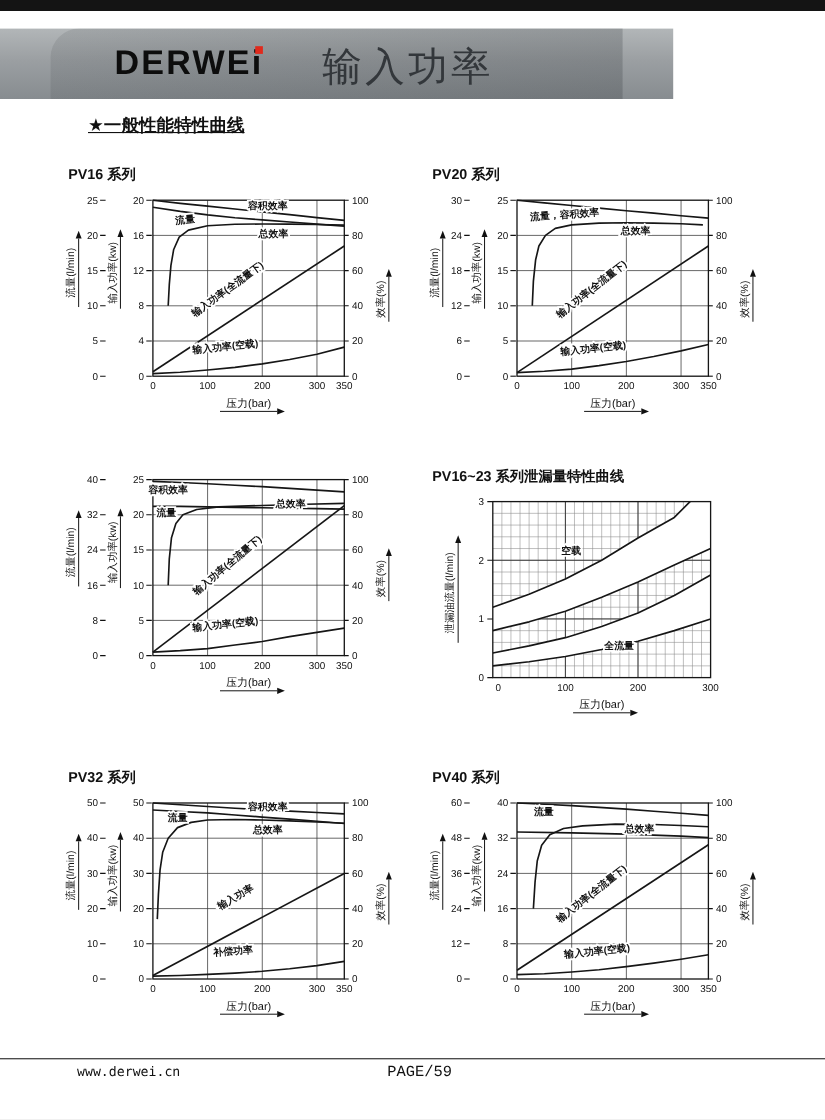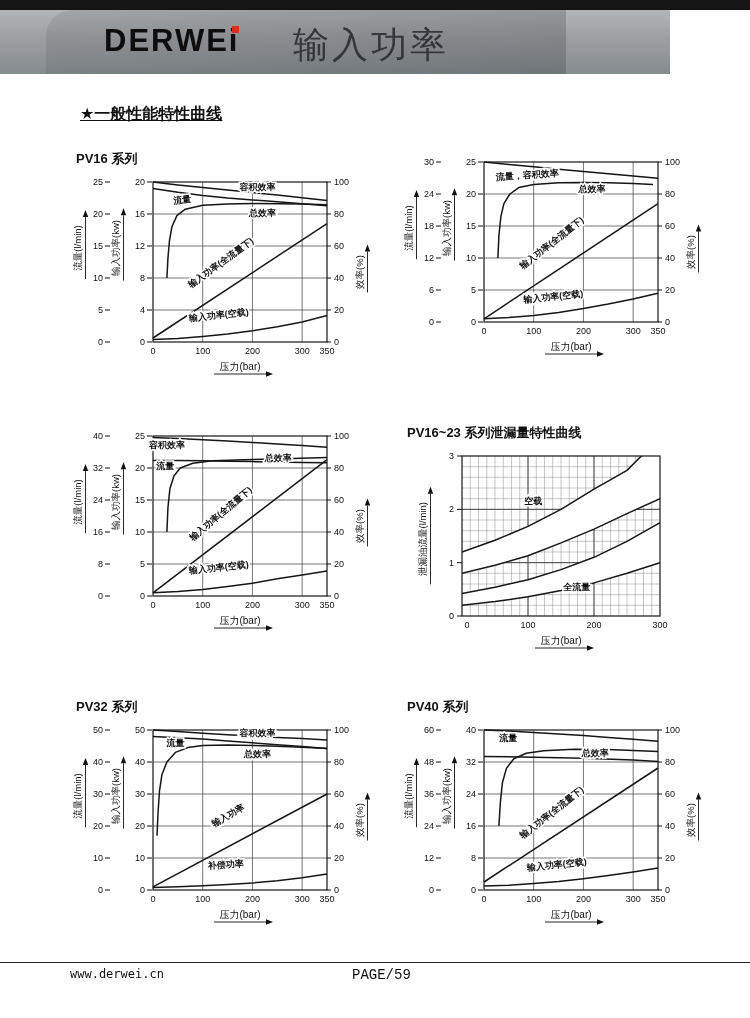--- a/index.html
+++ b/index.html
@@ -1,33 +1,33 @@
 <!DOCTYPE html>
 <html><head>
 <meta charset="utf-8">
 <style>
   html,body{margin:0;padding:0;background:#d9d9d9;}
   .page{position:relative;width:750px;height:1018px;background:#ffffff;overflow:hidden;
         font-family:"Liberation Sans","DejaVu Sans",sans-serif;color:#111;}
   
   .topbar{position:absolute;top:0;left:0;width:750px;height:10px;background:#141414;}
-  .brandbar{position:absolute;top:10px;left:0;width:670px;height:64px;
+  .brandbar{position:absolute;top:26px;left:0;width:612px;height:64px;
             background:linear-gradient(180deg,#b2b6b8 0%,#9b9fa2 45%,#878c90 100%);text-align:center;}
   .brand-tab{position:absolute;left:46px;top:0;width:520px;height:64px;
              background:linear-gradient(90deg,rgba(25,30,34,0.10),rgba(25,30,34,0.20));
              border-top-left-radius:26px;}
   .logo{position:absolute;left:104px;top:13px;font-weight:bold;font-size:31px;
         letter-spacing:2px;color:#0d0d0d;}
   .logo-dot{position:absolute;width:7px;height:7px;right:0px;top:3px;}
   .brand-cn{position:absolute;left:293px;top:11px;font-size:36px;color:#33373b;
             font-weight:500;letter-spacing:3px;}
   
   .page-title{position:absolute;left:80px;top:104px;font-size:16px;font-weight:bold;margin:0;text-decoration:underline;}
   
-  .charts{position:absolute;left:60px;top:150px;width:662px;display:grid;
+  .charts{position:absolute;left:46px;top:150px;width:662px;display:grid;
           grid-template-columns:331px 331px;row-gap:26px;}
   .card{height:248px;}
   .card-title{font-size:13px;font-weight:600;margin:0 0 2px 16px;}
   svg.chart{width:328px;height:230px;display:block;font-family:inherit;}
   
   .footer-rule{position:absolute;top:962px;left:0;width:750px;border-top:1.5px solid #222;}
   .site{position:absolute;top:967px;left:70px;font-family:"DejaVu Sans Mono","Liberation Mono",monospace;font-size:12px;}
   .pageno{position:absolute;top:967px;left:352px;font-family:Liberation Mono, monospace;font-size:14px;}
 </style>
 </head>
@@ -126,20 +126,21 @@
           <text x="133.71428571428572" y="184" font-size="9" fill="#111111" text-anchor="middle">100</text>
           <text x="183.42857142857142" y="184" font-size="9" fill="#111111" text-anchor="middle">200</text>
           <text x="233.14285714285714" y="184" font-size="9" fill="#111111" text-anchor="middle">300</text>
           <text x="258" y="184" font-size="9" fill="#111111" text-anchor="middle">350</text>
           <text x="171" y="200" font-size="10" fill="#111111" text-anchor="middle">压力(bar)</text>
           <line x1="145" y1="204" x2="197" y2="204" stroke="#111111" stroke-width="0.9"></line>
           <path d="M 204 204 L 197 201.2 L 197 206.8 Z" fill="#111111"></path>
         </svg>
     </section>
     <section class="card">
+      <h3 class="card-title">PV20 系列</h3>
       <svg class="chart" viewBox="0 0 310 230">
           <line x1="133.71428571428572" y1="12" x2="133.71428571428572" y2="172" stroke="#3a3a3a" stroke-width="0.7"></line>
           <line x1="183.42857142857142" y1="12" x2="183.42857142857142" y2="172" stroke="#3a3a3a" stroke-width="0.7"></line>
           <line x1="233.14285714285714" y1="12" x2="233.14285714285714" y2="172" stroke="#3a3a3a" stroke-width="0.7"></line>
           <line x1="84" y1="140" x2="258" y2="140" stroke="#3a3a3a" stroke-width="0.7"></line>
           <line x1="84" y1="108" x2="258" y2="108" stroke="#3a3a3a" stroke-width="0.7"></line>
           <line x1="84" y1="76" x2="258" y2="76" stroke="#3a3a3a" stroke-width="0.7"></line>
           <line x1="84" y1="44" x2="258" y2="44" stroke="#3a3a3a" stroke-width="0.7"></line>
           <rect x="84" y="12" width="174" height="160" fill="none" stroke="#161616" stroke-width="1.2"></rect>
           <path d="M 84.0 12.0 L 108.9 14.4 L 133.7 16.8 L 158.6 19.2 L 183.4 21.6 L 208.3 23.8 L 233.1 26.1 L 258.0 28.3" fill="none" stroke="#161616" stroke-width="1.5" stroke-linejoin="round"></path>

